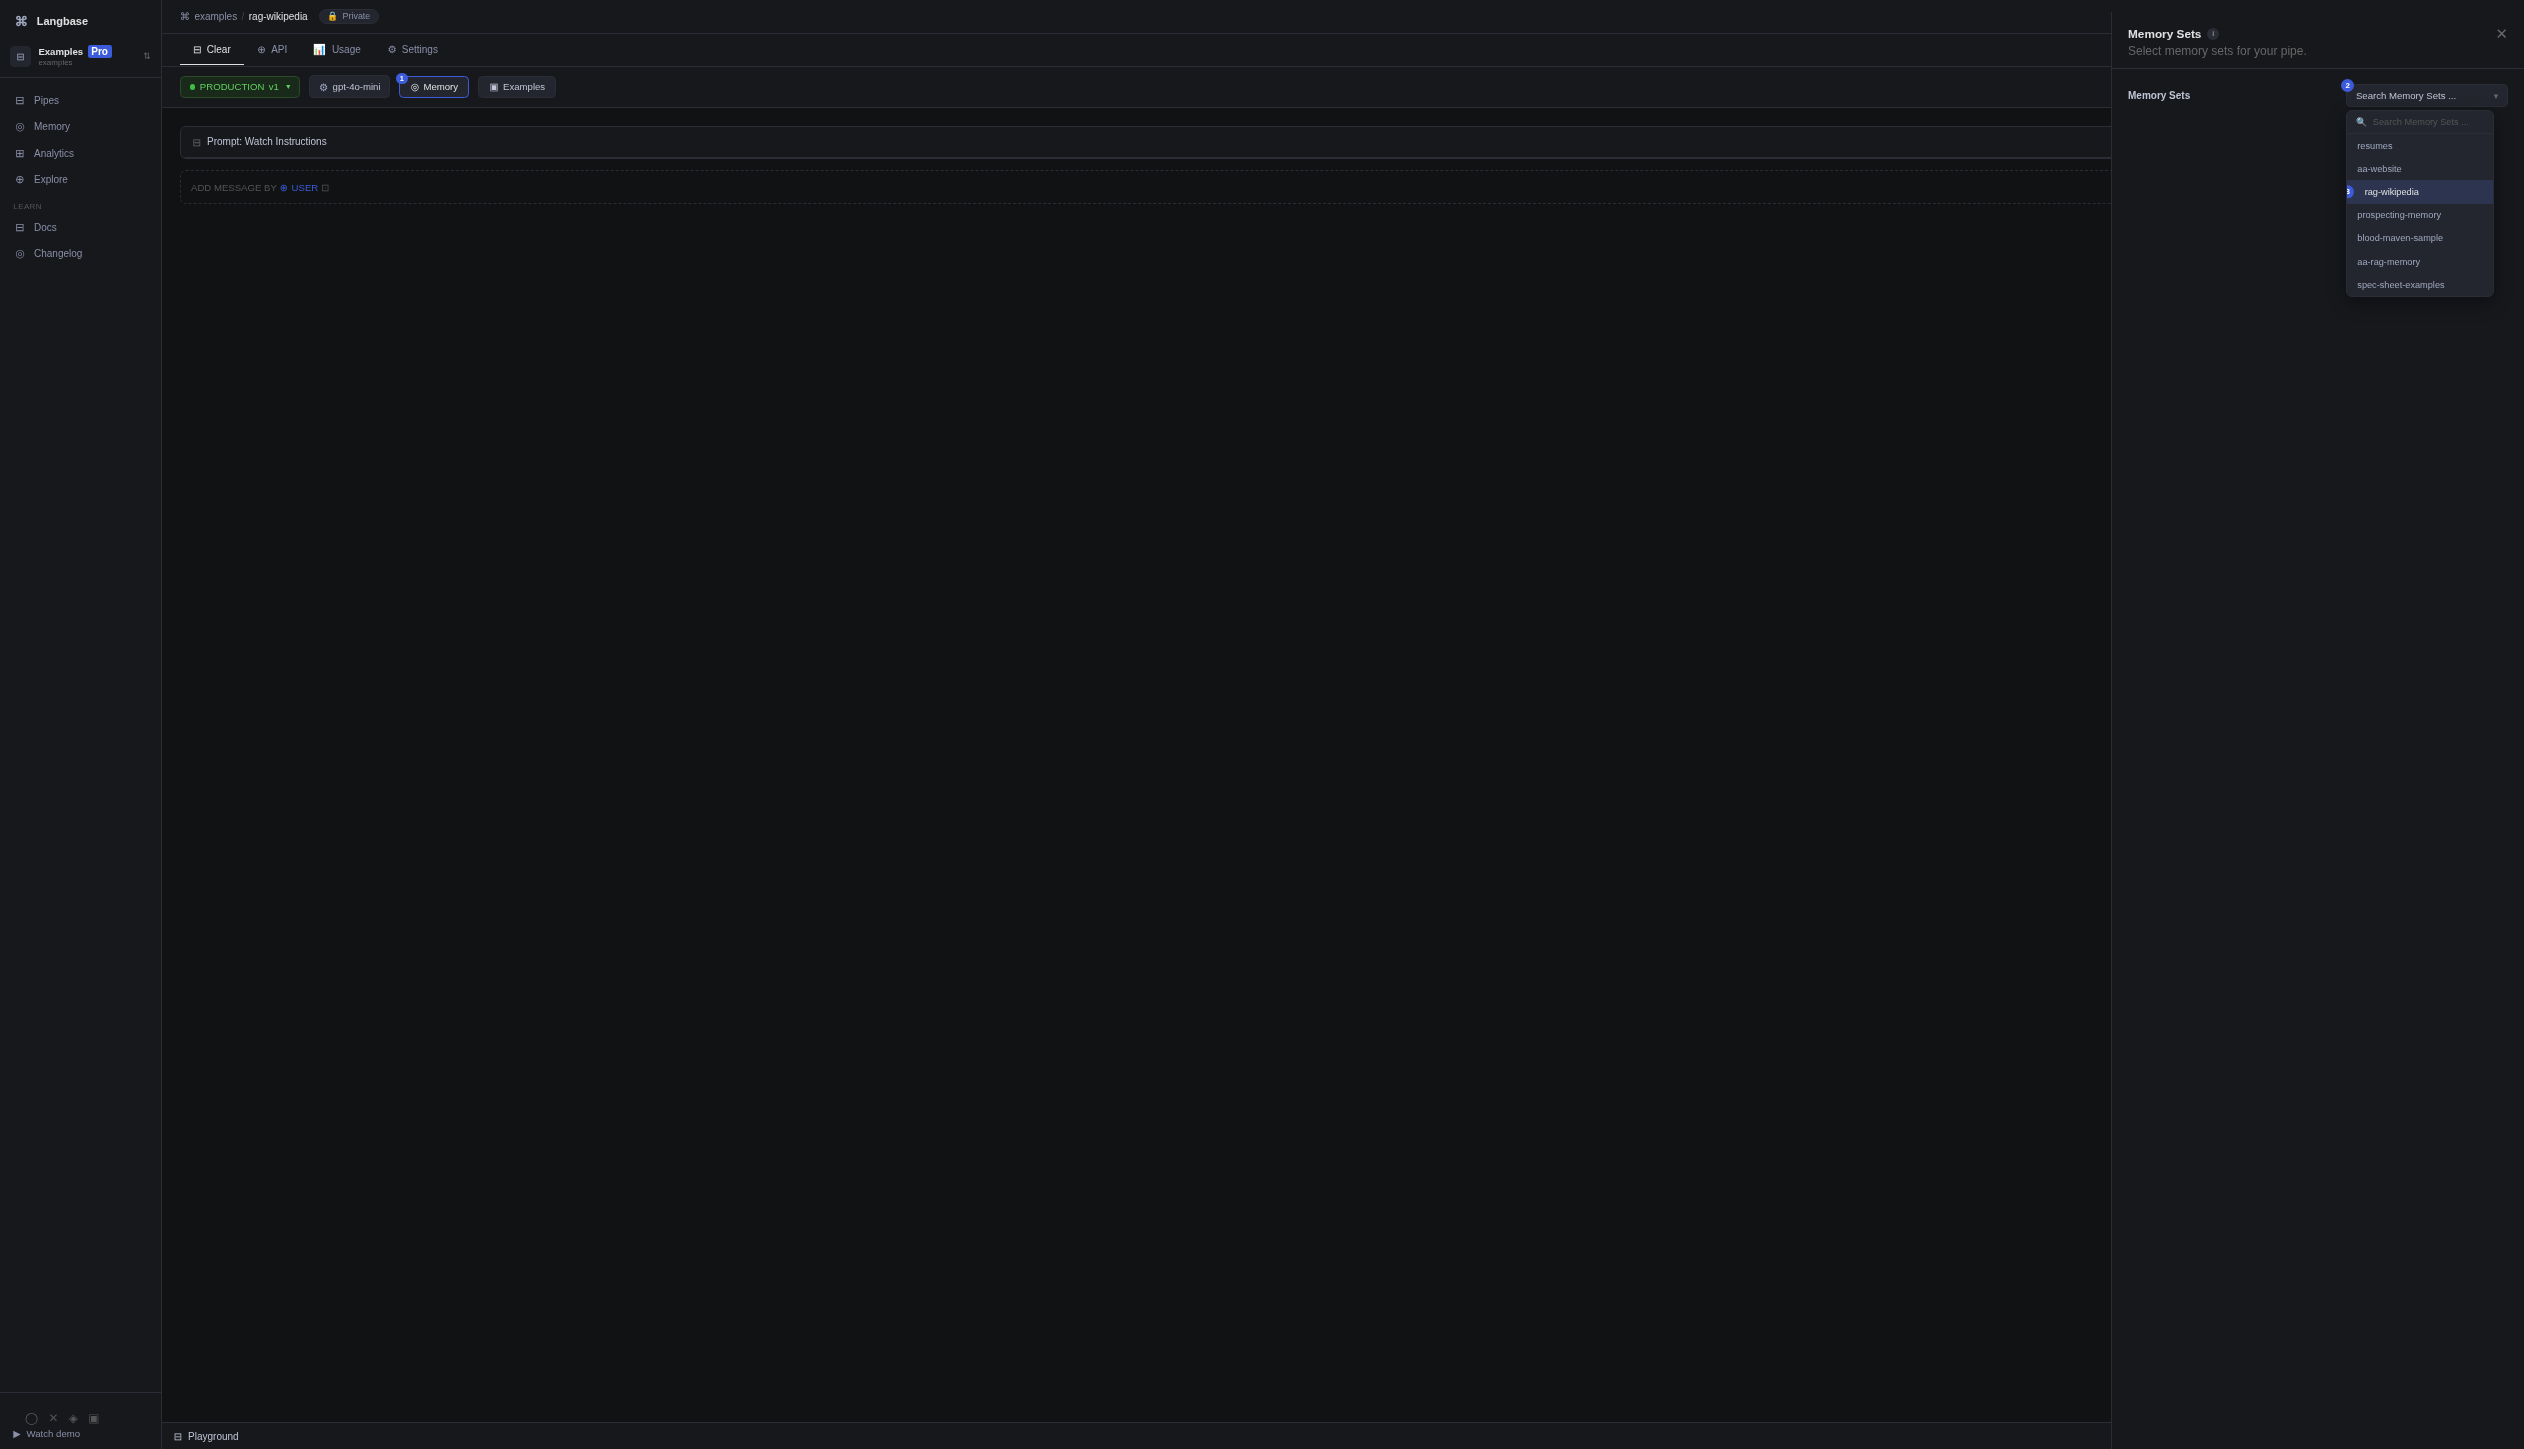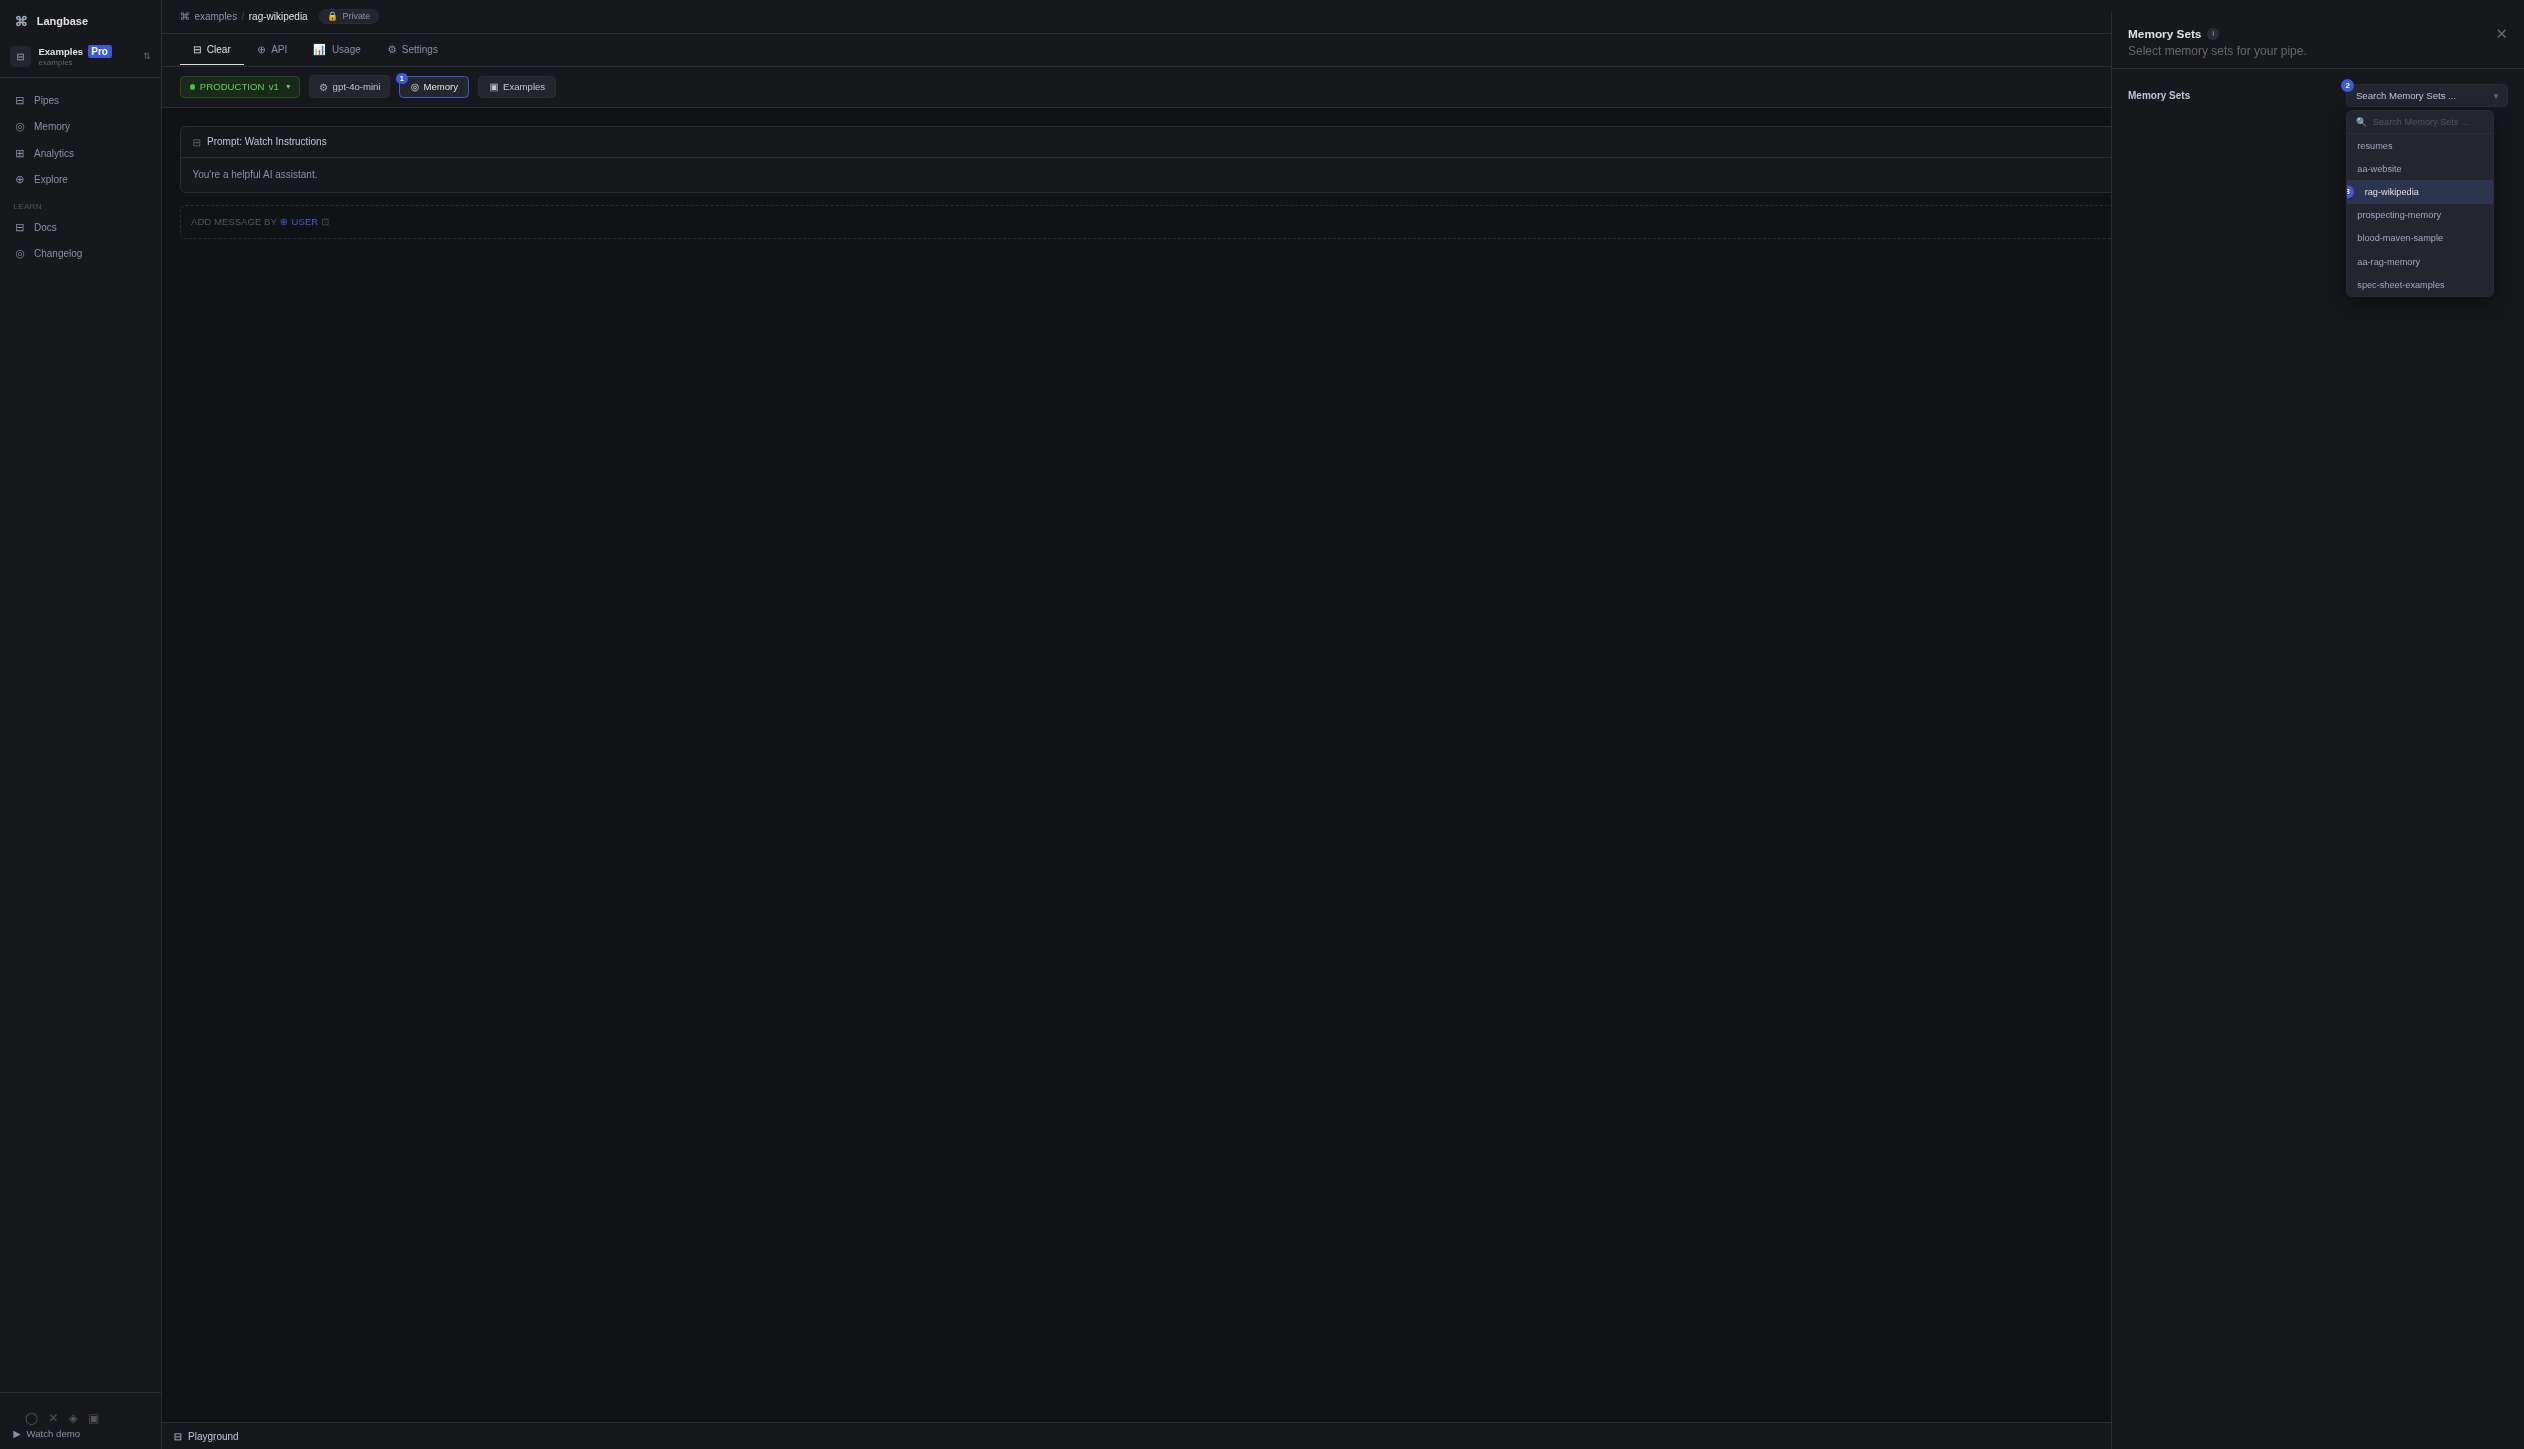--- a/index.html
+++ b/index.html
@@ -468,23 +468,20 @@
     </button>
   </div>
 
   <div class="editor">
     <div class="section-card">
       <div class="section-header">
         <span class="section-header-icon">⊟</span>
         <span>Prompt: Watch Instructions</span>
         <span class="section-copy-btn">⊡</span>
       </div>
-      <div class="section-body">
-        <span>You're a helpful AI assistant.</span>
-      </div>
     </div>
 
     <div class="add-message">
       <span>ADD MESSAGE BY</span>
       <span class="user-badge">
         <span>⊕</span>
         <span>USER</span>
       </span>
       <span>⊡</span>
     </div>

